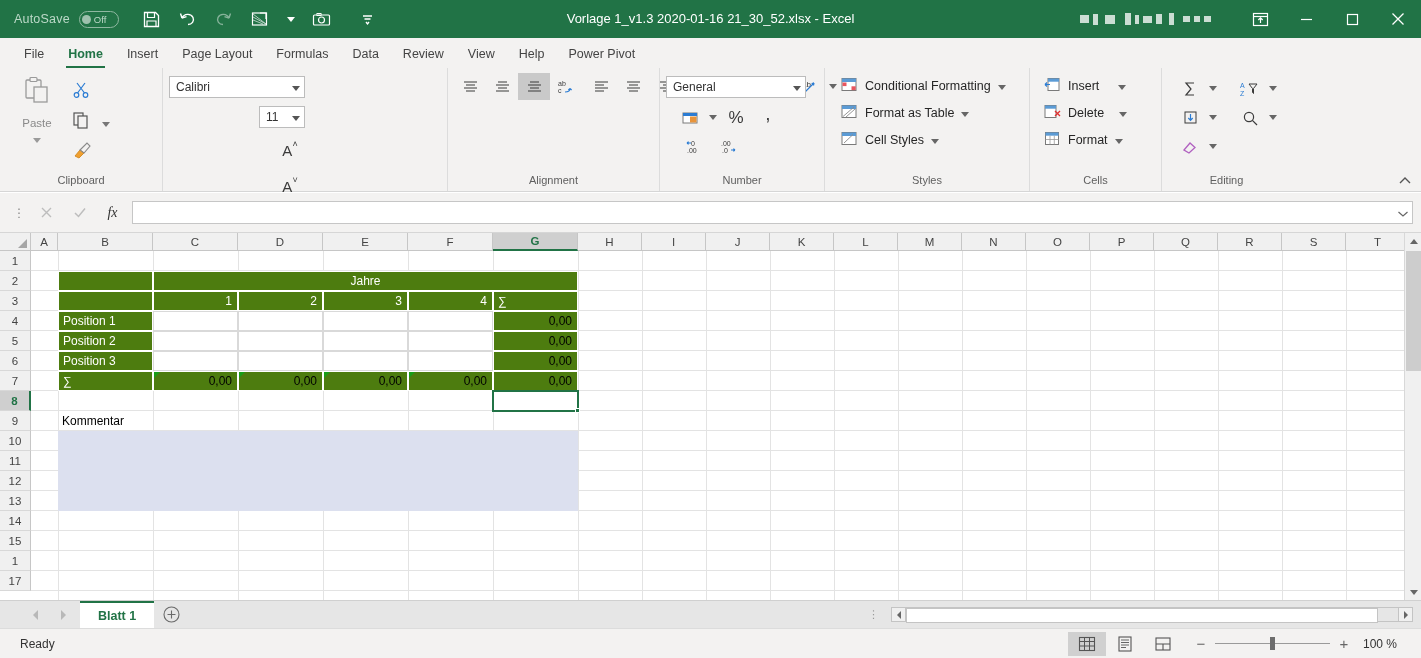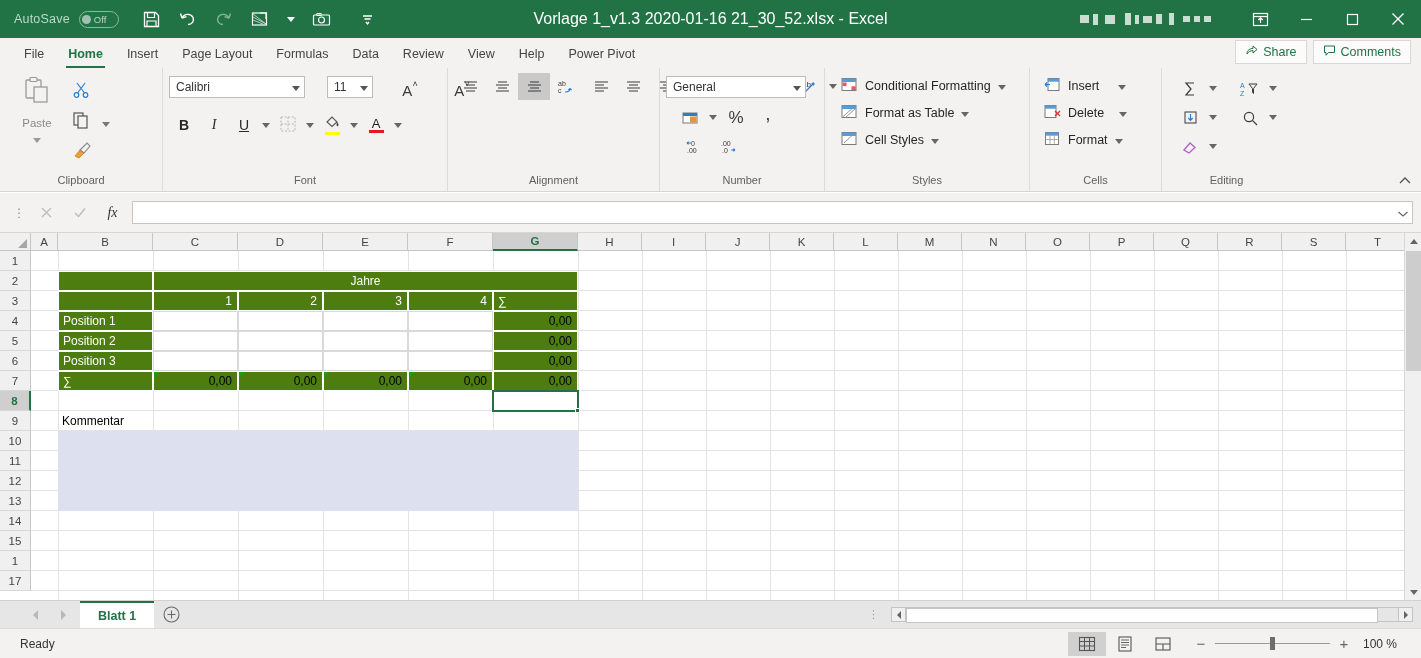--- a/index.html
+++ b/index.html
@@ -27,21 +27,21 @@
   .qat-btn {
     width: 34px; height: 30px; display: flex; align-items: center; justify-content: center;
     color: #ffffff;
   }
   .qat-btn svg { display: block; }
   .qat-btn.dim { opacity: .45; }
   .qat-caret { width: 24px; height: 30px; display:flex; align-items:center; justify-content:center; }
 
   .title-text {
     position: absolute; left: 0; right: 0; text-align: center;
-    color: #ffffff; font-size: 16px; line-height: 38px; pointer-events: none;
+    color: #ffffff; font-size: 13px; line-height: 38px; pointer-events: none;
   }
   .win-right {
     position: absolute; right: 0; top: 0; height: 38px; display: flex; align-items: center;
   }
   .blurblock { display: flex; align-items: center; gap: 4px; margin-right: 26px; }
   .blurblock i { display: block; background: #e9f0ec; opacity: .85; }
   .wbtn {
     width: 46px; height: 38px; display: flex; align-items: center; justify-content: center;
     color: #ffffff;
   }
@@ -90,21 +90,21 @@
   .paste {
     width: 62px; display: flex; flex-direction: column; align-items: center;
     padding-top: 3px; color: #8a8a8a;
   }
   .paste .lbl { font-size: 11.5px; margin-top: 1px; }
   .clipcol { display: flex; flex-direction: column; padding-top: 4px; }
   .clipitem { height: 30px; display: flex; align-items: center; gap: 4px; padding-left: 4px; }
 
   
   .g-font { width: 285px; }
-  .fontrow1 { display: flex; align-items: flex-start; gap: 22px; }
+  .fontrow1 { display: flex; align-items: flex-end; gap: 8px; flex-direction: column; }
   .cbox {
     height: 22px; border: 1px solid #bcbcbc; background: #ffffff;
     display: flex; align-items: center; padding: 0 4px 0 6px;
     font-size: 12px; color: #333333; justify-content: space-between;
   }
   .cbox.fontname { width: 136px; }
   .cbox.fontsize { width: 46px; }
   .iconbtn {
     width: 30px; height: 28px; display: flex; align-items: center; justify-content: center;
     color: #3b3b3b;
@@ -378,38 +378,20 @@
   <div class="tab">File</div>
   <div class="tab active">Home</div>
   <div class="tab">Insert</div>
   <div class="tab">Page Layout</div>
   <div class="tab">Formulas</div>
   <div class="tab">Data</div>
   <div class="tab">Review</div>
   <div class="tab">View</div>
   <div class="tab">Help</div>
   <div class="tab">Power Pivot</div>
-  <div class="tab-right">
-    <div class="sharebtn">
-      <span>
-        <svg width="13" height="13" viewBox="0 0 13 13">
-            <path d="M2 10 C2 6 5 4.5 8 4.5 L8 2 L12 5.5 L8 9 L8 6.6 C5.5 6.6 3.3 7.6 2 10z" fill="none" stroke="#217346" stroke-width="1"></path>
-          </svg>
-      </span>
-      <span>Share</span>
-    </div>
-    <div class="sharebtn">
-      <span>
-        <svg width="13" height="13" viewBox="0 0 13 13">
-            <path d="M1.5 2h10v6.5h-6L3 11.2V8.5H1.5z" fill="none" stroke="#217346" stroke-width="1"></path>
-          </svg>
-      </span>
-      <span>Comments</span>
-    </div>
-  </div>
 </div>
 
 <div class="ribbon">
 
   <div class="rgroup g-clip">
     <div class="body">
       <div class="paste">
         <span>
           <svg width="34" height="36" viewBox="0 0 34 36">
               <rect x="6" y="4" width="15" height="18" rx="1" fill="none" stroke="#9a9a9a" stroke-width="1.3"></rect>

